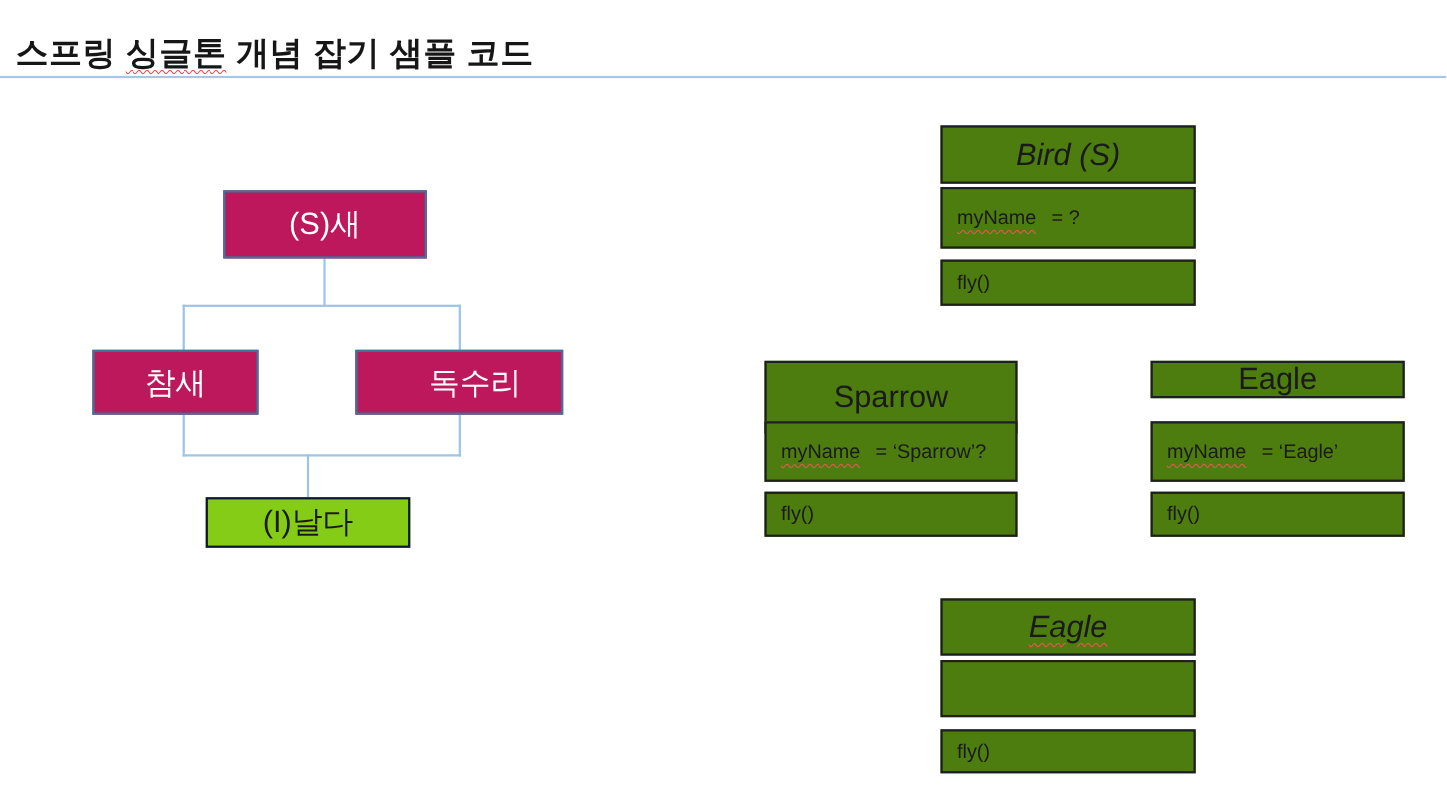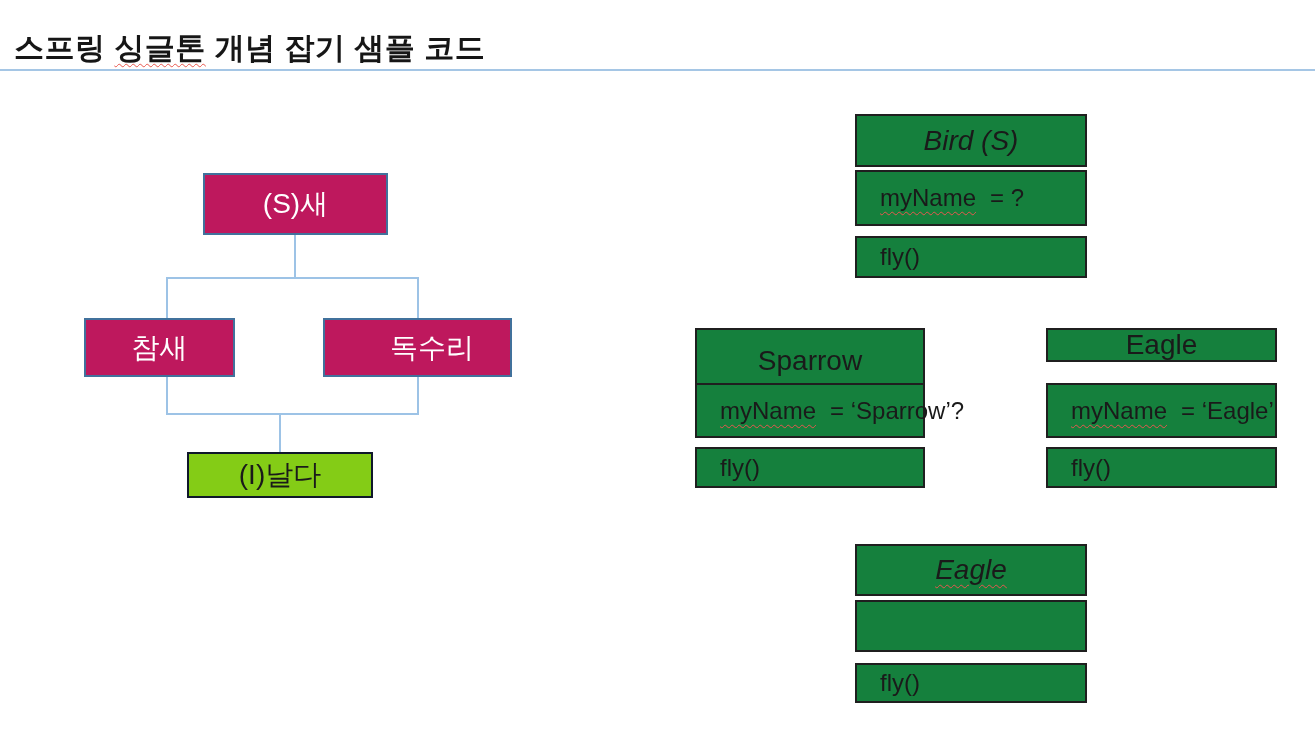--- a/index.html
+++ b/index.html
@@ -64,35 +64,35 @@
   .conn-v-c1-top { left: 166px; top: 277px; width: 2px; height: 41px; }
   .conn-v-c2-top { left: 417px; top: 277px; width: 2px; height: 41px; }
   .conn-v-c1-bot { left: 166px; top: 377px; width: 2px; height: 38px; }
   .conn-v-c2-bot { left: 417px; top: 377px; width: 2px; height: 38px; }
   .conn-h-bot    { left: 166px; top: 413px; width: 253px; height: 2px; }
   .conn-v-iface  { left: 279px; top: 413px; width: 2px; height: 39px; }
   
   .uml-box {
     position: absolute;
     box-sizing: border-box;
-    background: #15803d;
+    background: #4d7c0f;
     border: 2px solid #1f1f1f;
     display: flex;
     align-items: center;
     color: #1a1a1a;
   }
   .uml-title {
     justify-content: center;
     font-size: 28px;
   }
   .uml-title.italic { font-style: italic; }
   .uml-row {
     justify-content: flex-start;
-    padding-left: 23px;
-    font-size: 24px;
+    padding-left: 13px;
+    font-size: 18px;
   }
   .attr-value { margin-left: 14px; white-space: pre; }
   
   .bird-title  { left: 855px; top: 114px; width: 232px; height: 53px; }
   .bird-attr   { left: 855px; top: 170px; width: 232px; height: 56px; }
   .bird-method { left: 855px; top: 236px; width: 232px; height: 42px; }
   
   .sparrow-title  { left: 695px; top: 328px; width: 230px; height: 66px; text-align: center; }
   .sparrow-attr   { left: 695px; top: 383px; width: 230px; height: 55px; }
   .sparrow-method { left: 695px; top: 447px; width: 230px; height: 41px; }

